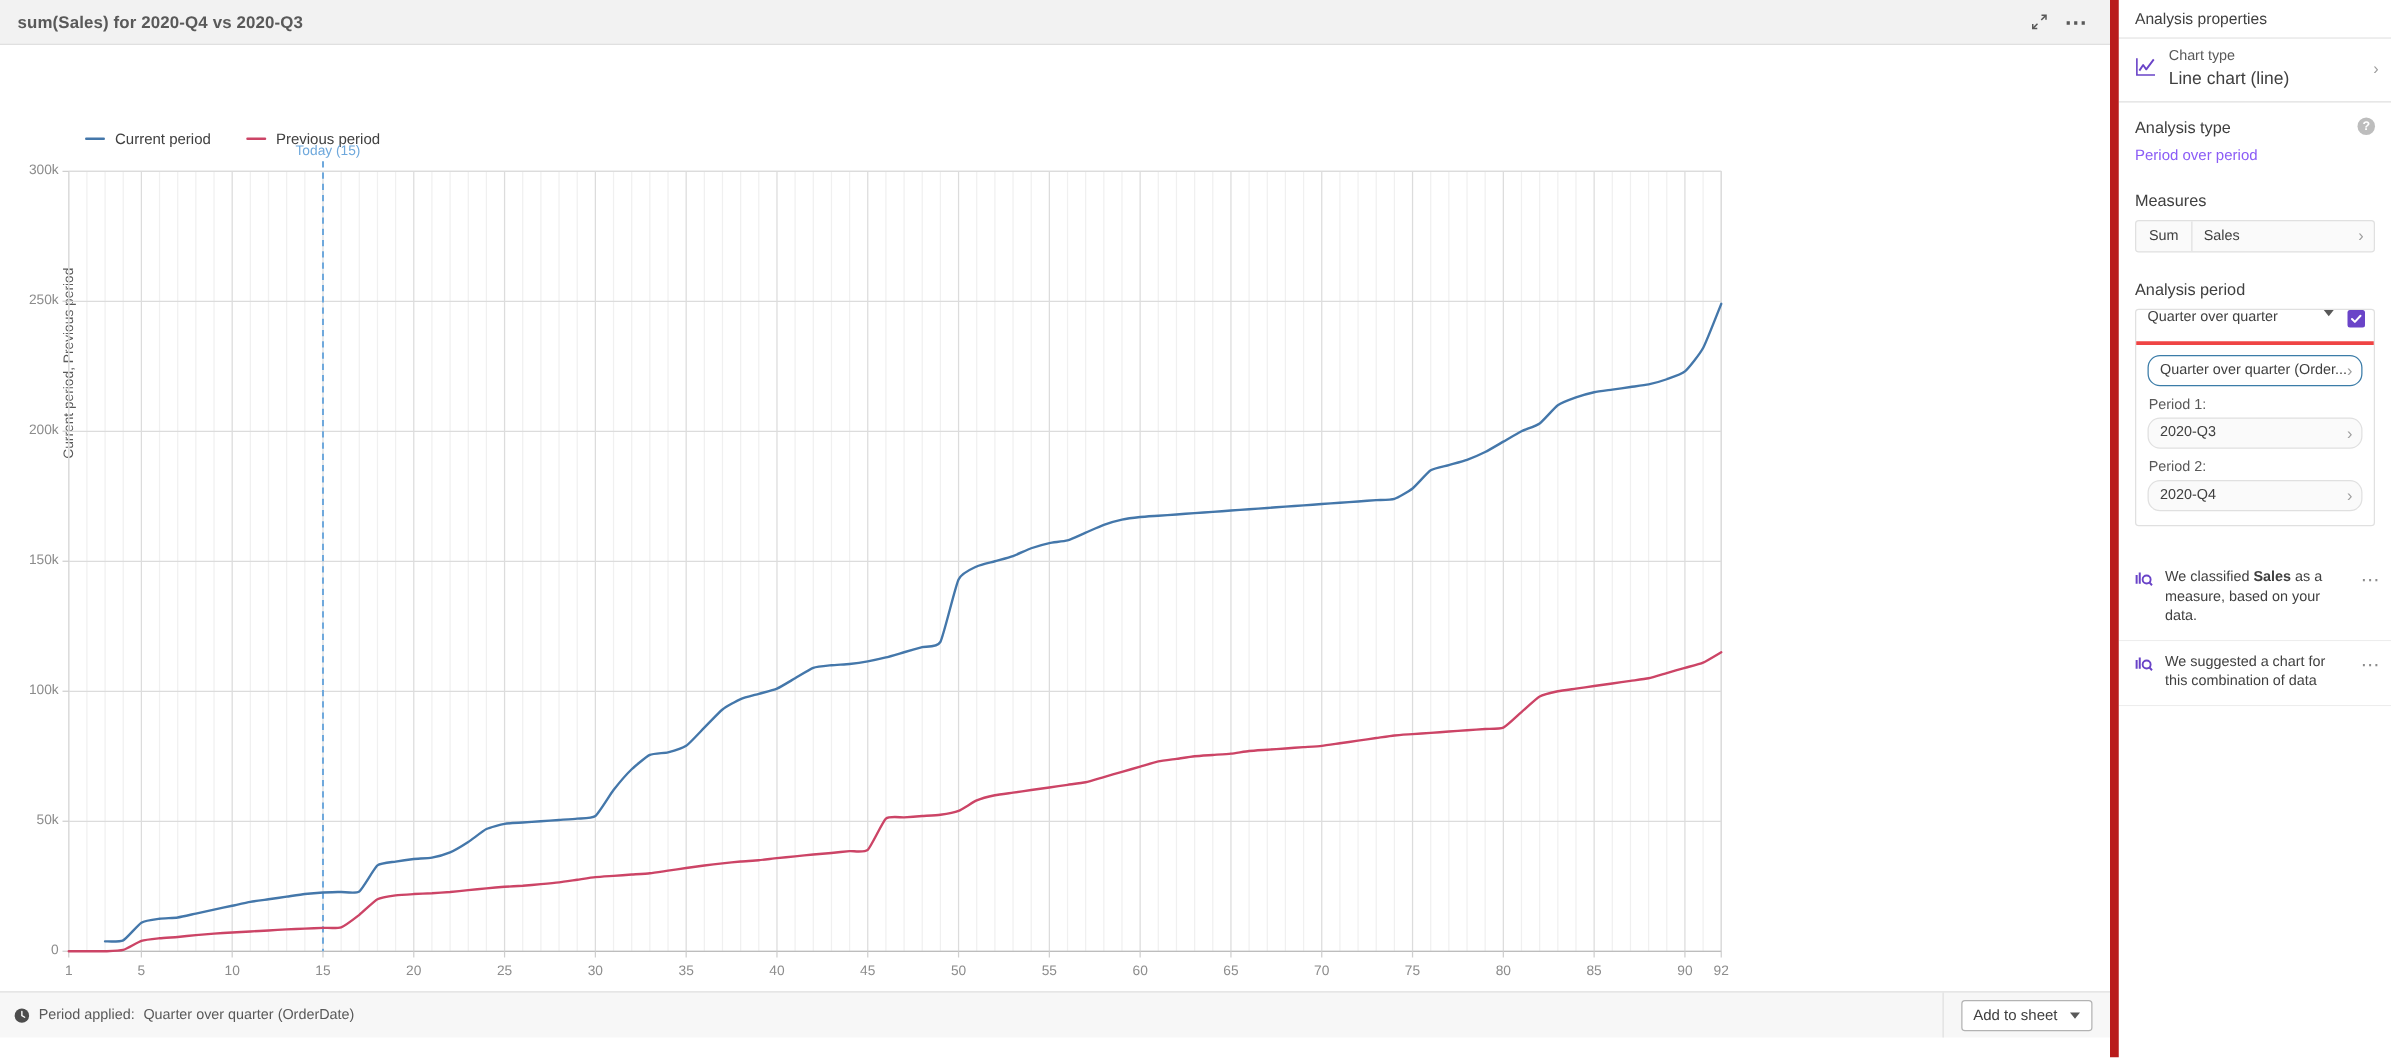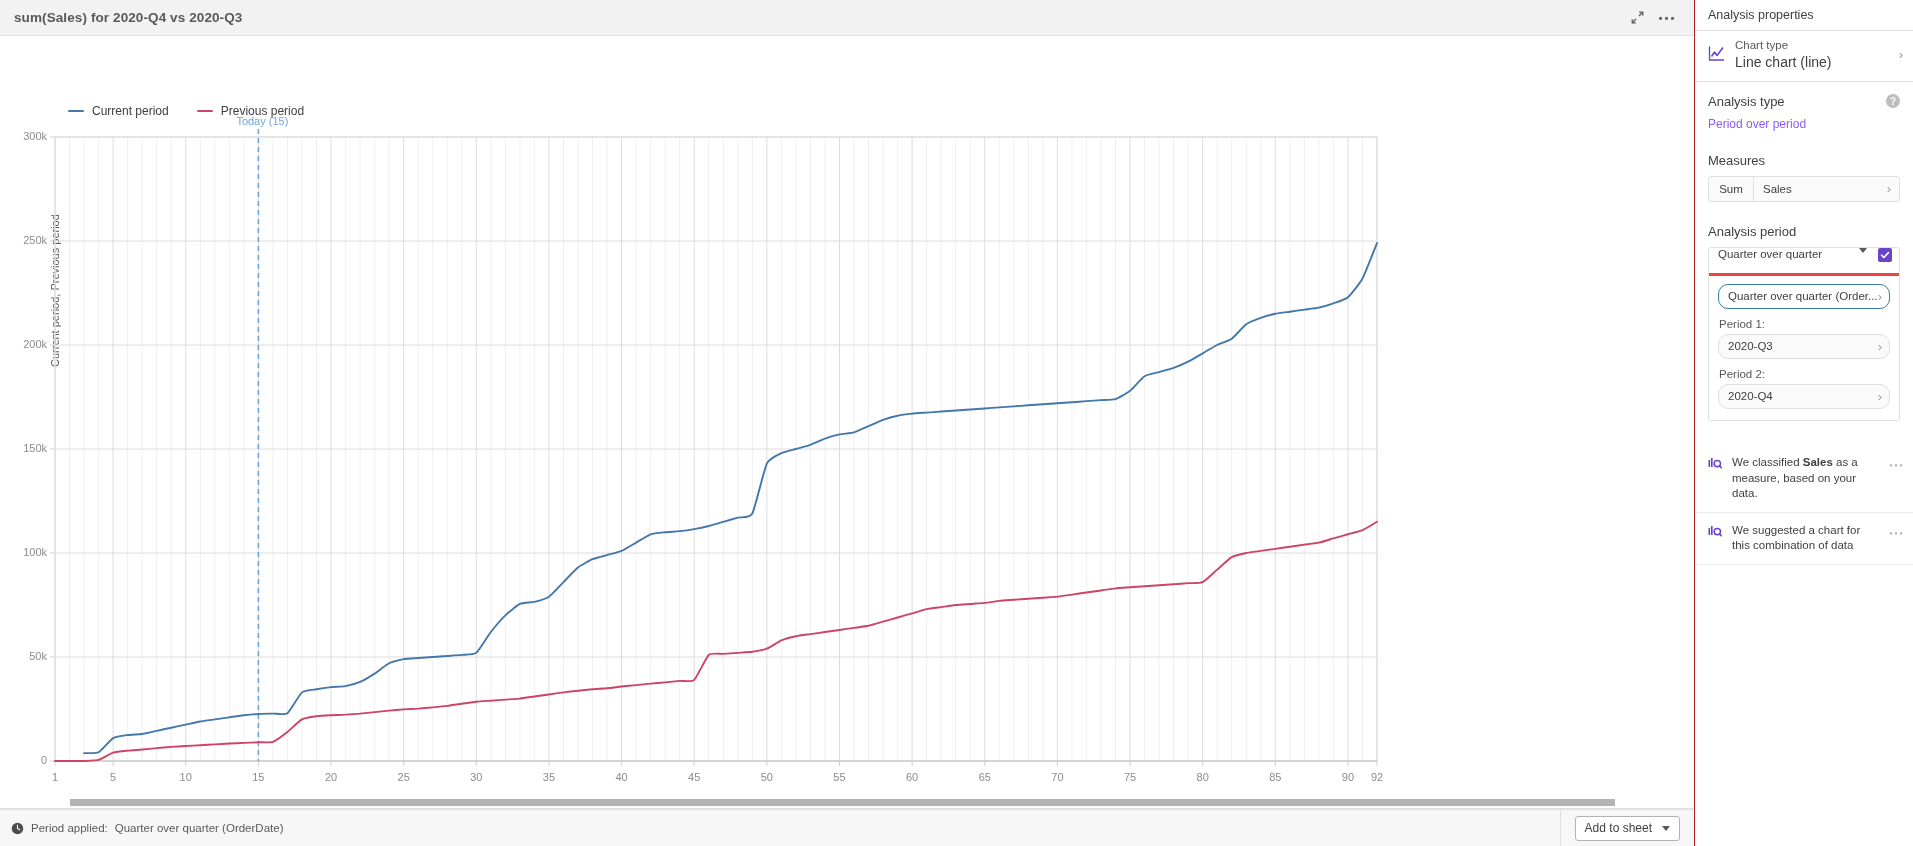--- a/index.html
+++ b/index.html
@@ -16,21 +16,21 @@
     display: flex;
     background: #ffffff;
   }
 
   
   .main {
     position: relative;
     width: 1695px;
     height: 846px;
     background: #ffffff;
-    border-right: 1px solid #b91c1c;
+    border-right: 7px solid #b91c1c;
     display: flex;
     flex-direction: column;
   }
 
   .titlebar {
     height: 36px;
     background: #f2f2f2;
     border-bottom: 1px solid #e0e0e0;
     display: flex;
     align-items: center;
@@ -138,21 +138,21 @@
     top: 4px;
     width: 1545px;
     height: 7px;
     background: #b3b3b3;
     border-radius: 0px;
     cursor: pointer;
   }
 
   .statusbar {
     position: absolute;
-    left: 0; right: 0; bottom: 0;
+    left: 0; right: 0; bottom: 16px;
     height: 37px;
     background: #f7f7f7;
     border-top: 1px solid #e0e0e0;
     display: flex;
     align-items: center;
     padding-left: 11px;
     gap: 7px;
   }
   .clock-icon {
     width: 13px; height: 13px;

